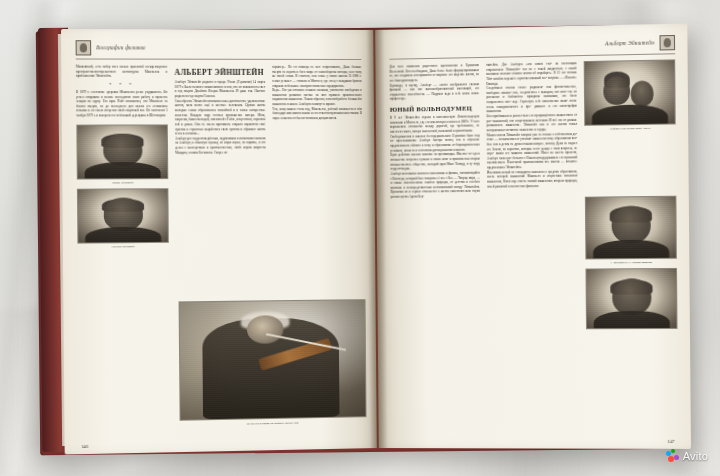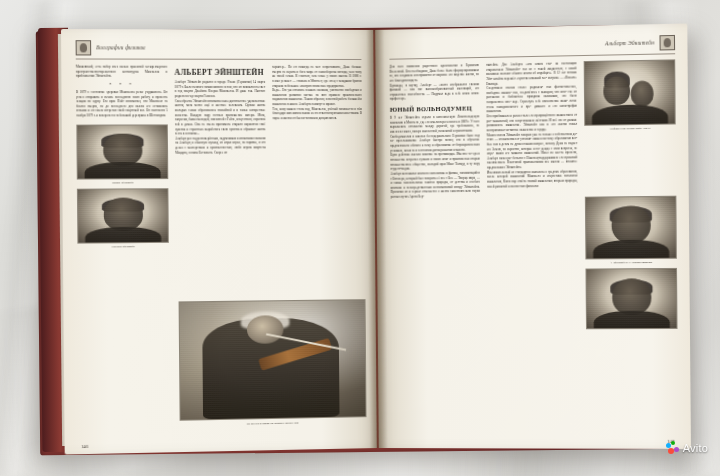--- a/index.html
+++ b/index.html
@@ -339,21 +339,21 @@
     width: 44%;
     height: 1.6px;
     background: #e8e0cf;
     transform: rotate(12deg);
   }
 
   
   .avito {
     position: absolute;
     right: 12px;
-    bottom: 22px;
+    bottom: 14px;
     display: flex;
     align-items: center;
     gap: 4px;
     opacity: 0.92;
   }
   .avito .logo {
     width: 13px; height: 13px;
     position: relative;
   }
   .avito .logo i {

